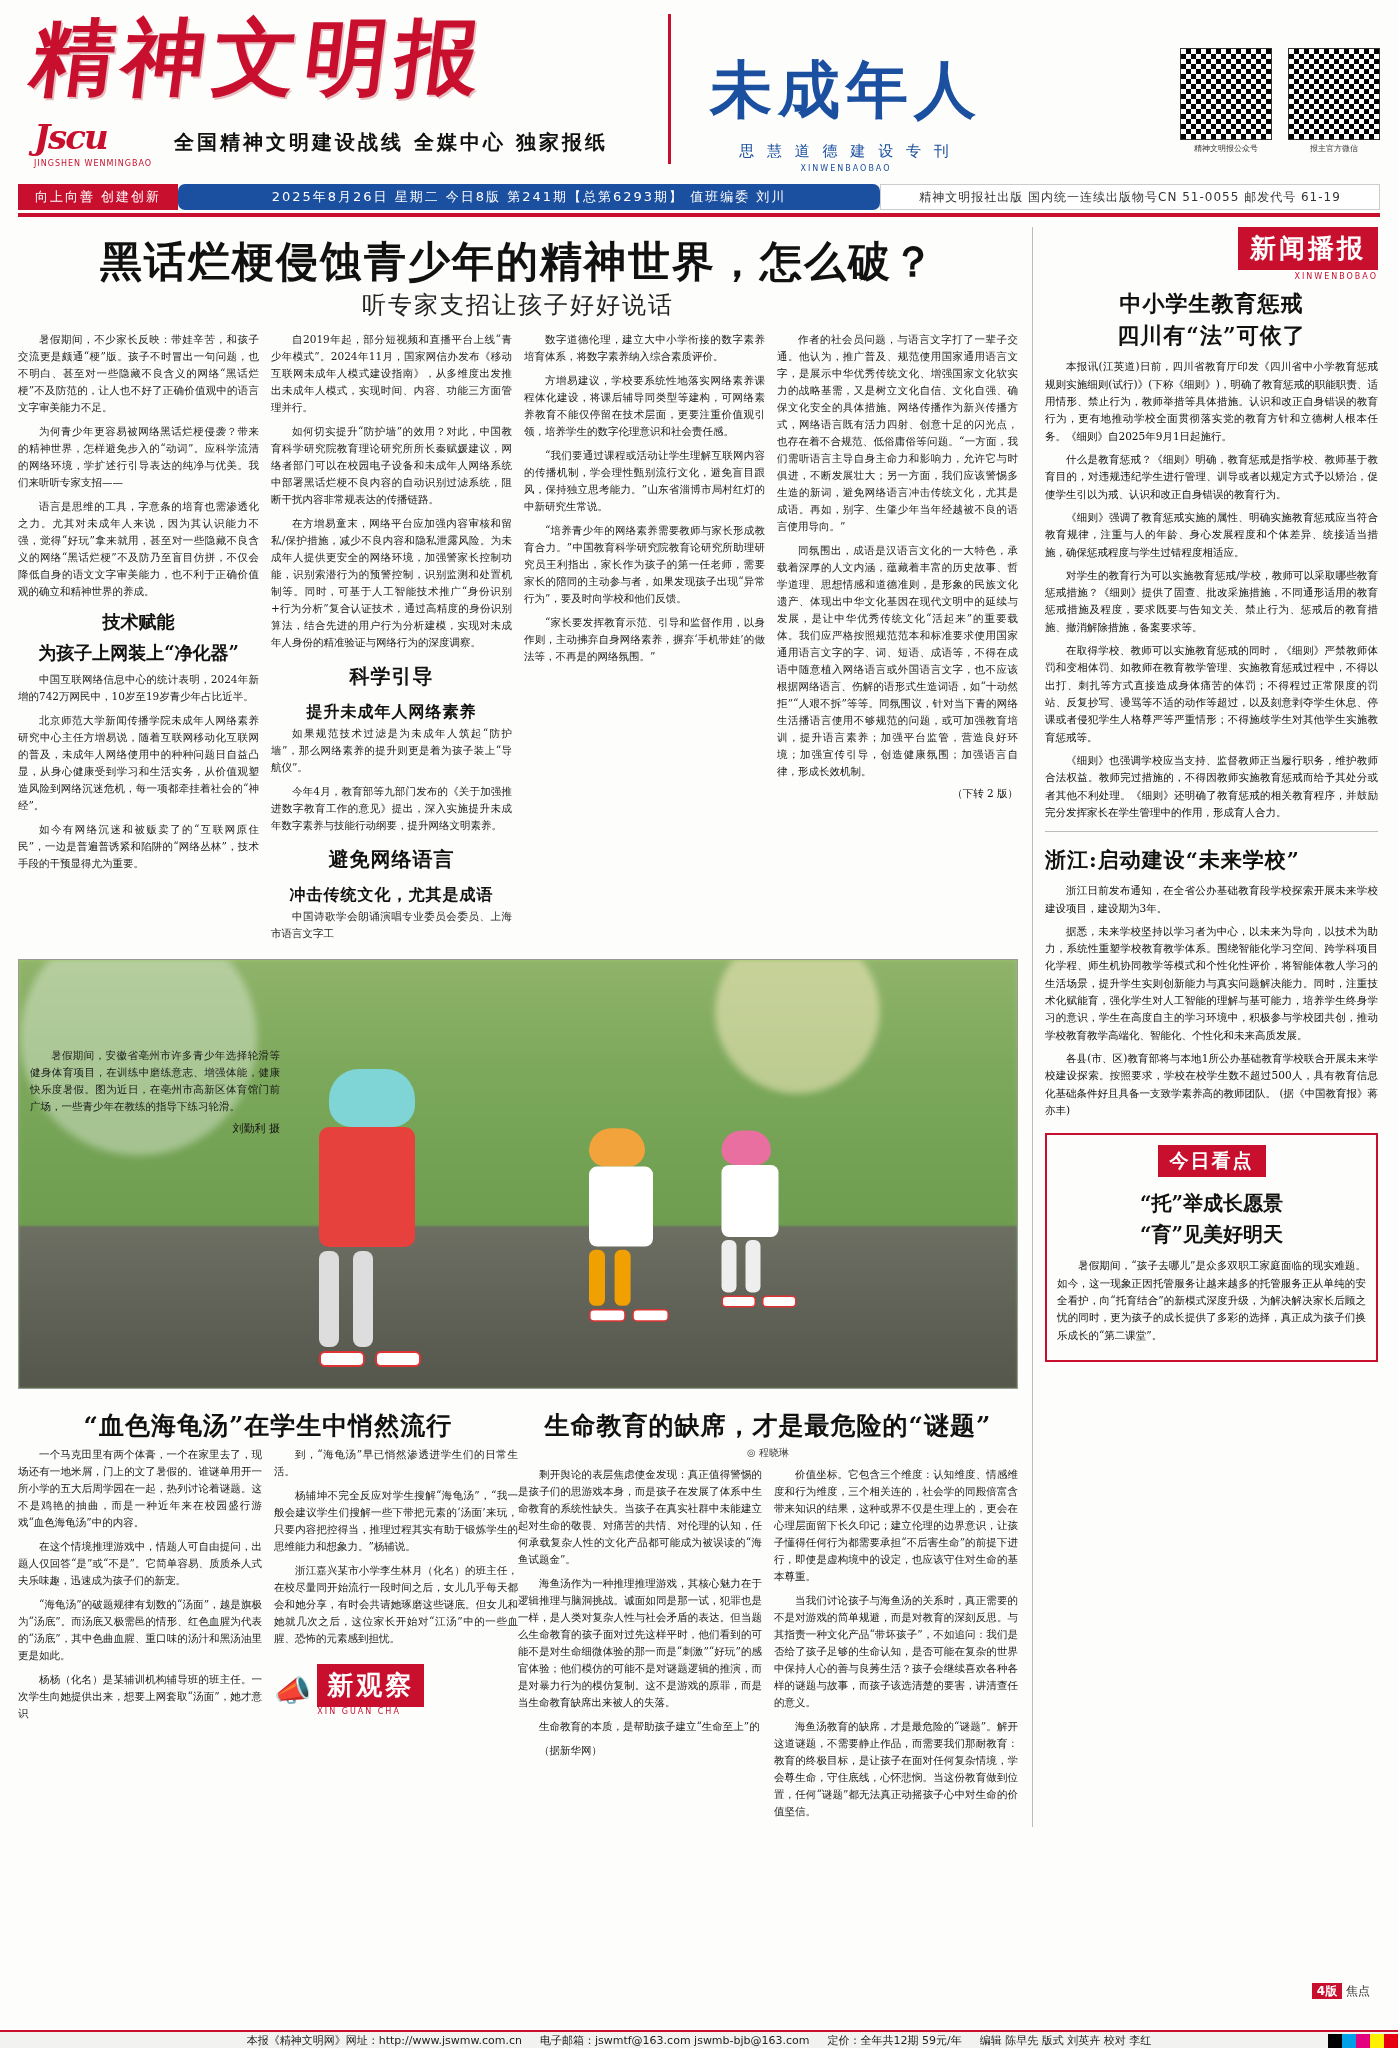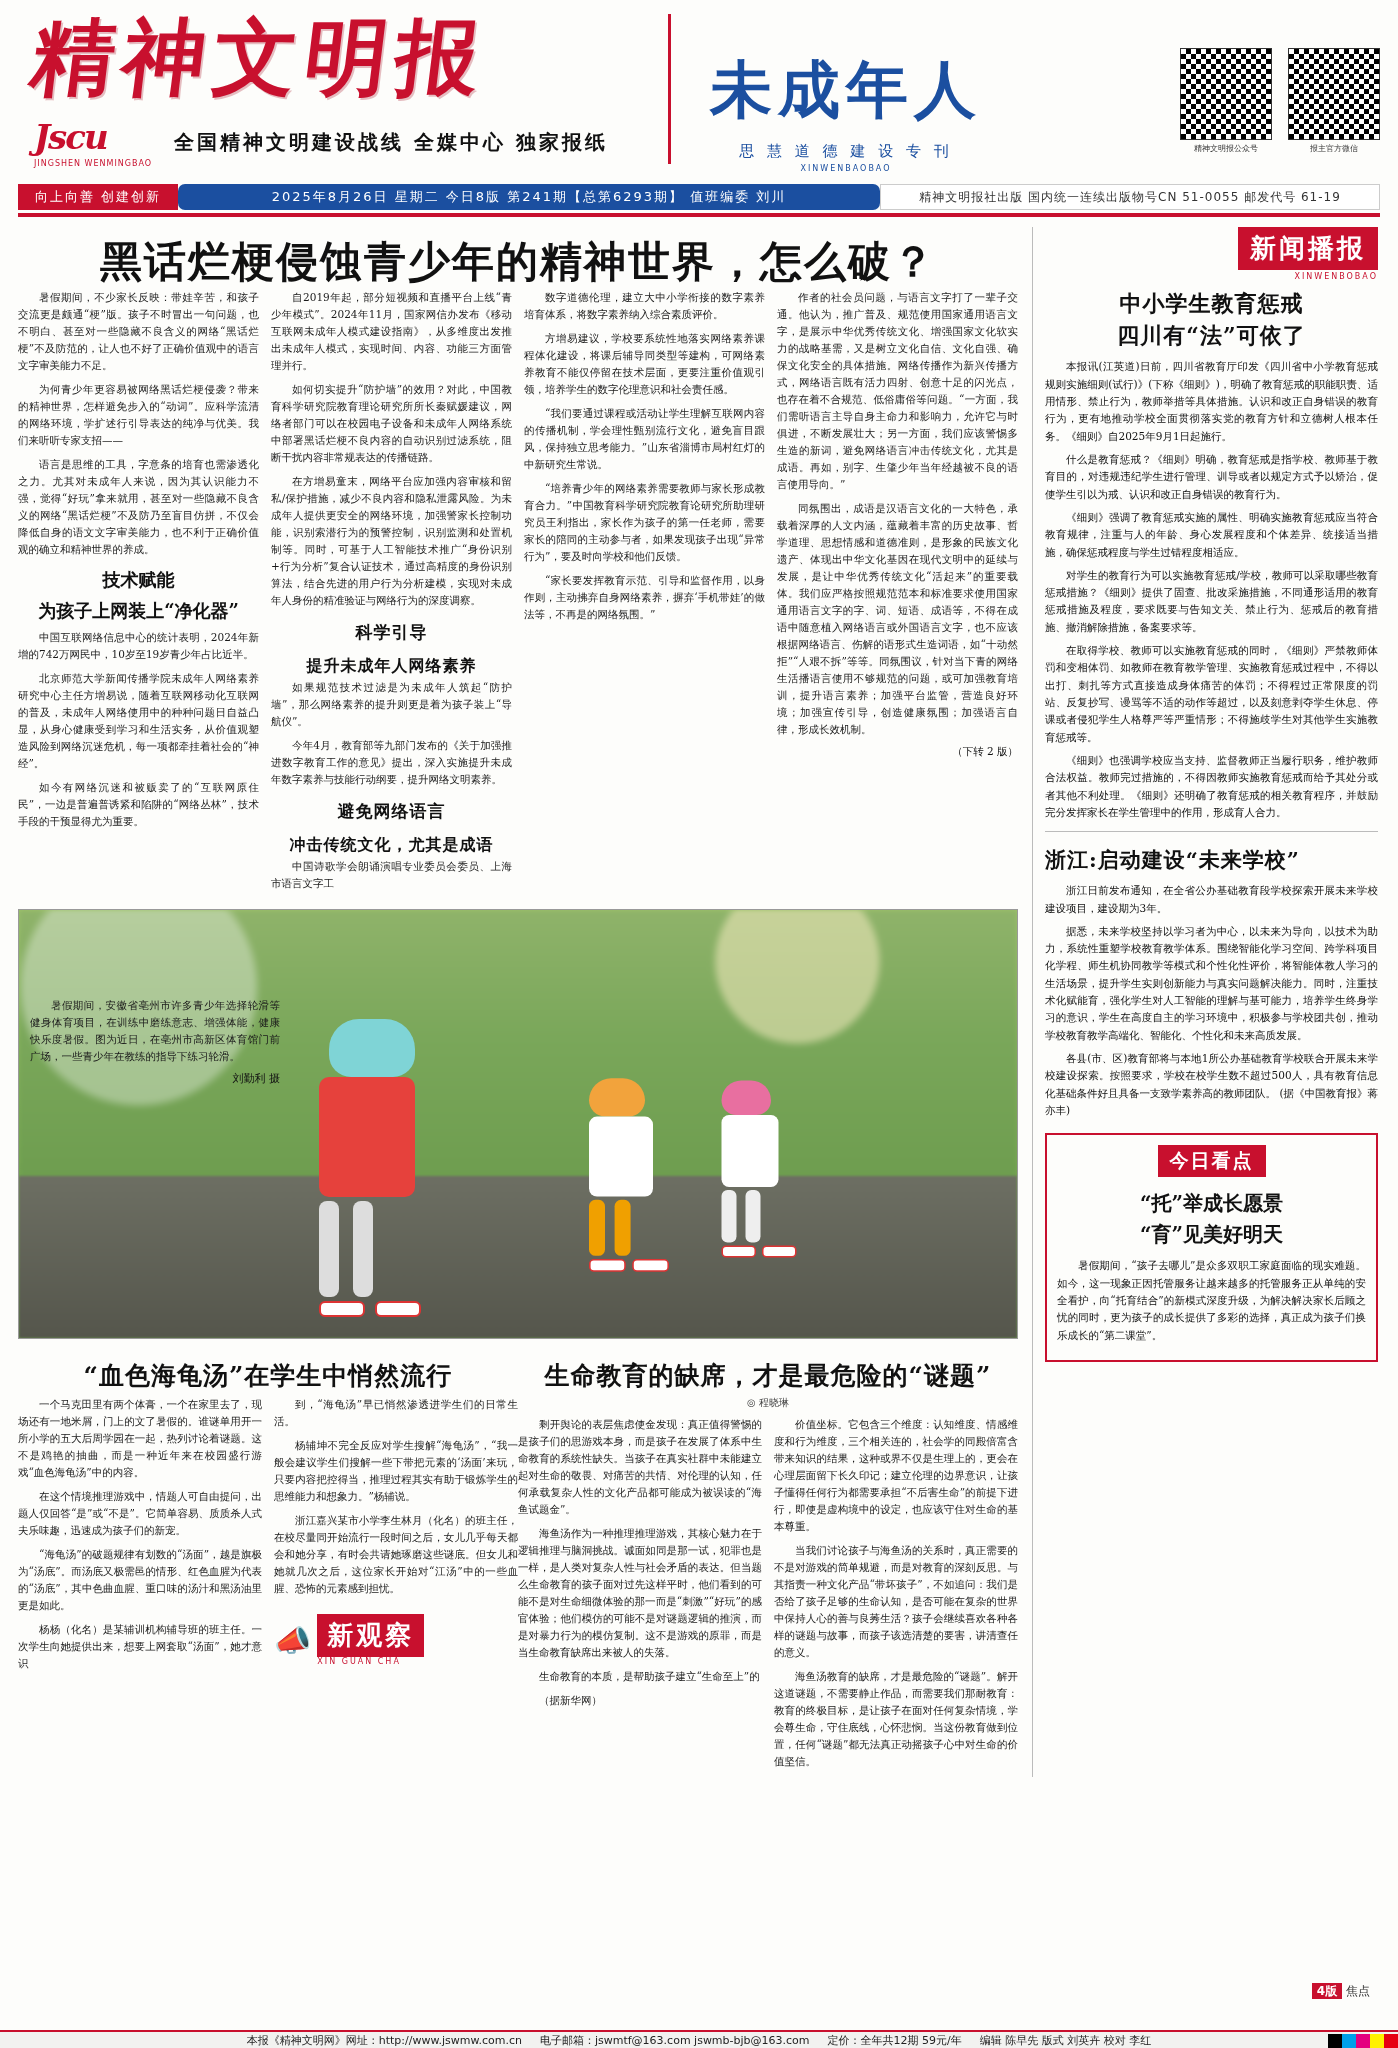--- a/index.html
+++ b/index.html
@@ -76,21 +76,21 @@
   
   .cols { display:flex; gap:12px; }
   .col { flex:1; }
   .bodytext {
     font-size:10.5px; line-height:1.62; text-align:justify; color:#1a1a1a;
     font-family:"DejaVu Serif","Liberation Serif",serif;
     text-indent:2em;
     margin:0 0 7px;
   }
   .sec-title {
-    font-family:"DejaVu Serif",serif; font-size:17px; font-weight:bold;
+    font-family:"DejaVu Serif",serif; font-size:20px; font-weight:bold;
     text-align:center; letter-spacing:1px; margin:12px 0 2px; color:#111;
   }
   .sec-title.sm { font-size:16px; }
 
   
   .feature-box { margin-top:10px; }
   .feature-kicker { font-size:18px; font-weight:bold; text-align:center;
     font-family:"DejaVu Serif",serif; line-height:1.35; margin-bottom:6px;}
 
   
@@ -210,20 +210,21 @@
     <div class="bar-mid">2025年8月26日 星期二   今日8版   第241期【总第6293期】  值班编委 刘川</div>
     <div class="bar-right">精神文明报社出版      国内统一连续出版物号CN 51-0055      邮发代号 61-19</div>
   </div>
   <div class="thin-red"></div>
 
   <div class="content">
 
     <div class="left-zone">
 
       <div class="headline">黑话烂梗侵蚀青少年的精神世界，怎么破？</div>
+      <div class="subhead">听专家支招让孩子好好说话</div>
 
       <div class="cols">
 
         <div class="col">
           <p class="bodytext">暑假期间，不少家长反映：带娃辛苦，和孩子交流更是颇通“梗”版。孩子不时冒出一句问题，也不明白、甚至对一些隐藏不良含义的网络“黑话烂梗”不及防范的，让人也不好了正确价值观中的语言文字审美能力不足。</p>
           <p class="bodytext">为何青少年更容易被网络黑话烂梗侵袭？带来的精神世界，怎样避免步入的“动词”。应科学流清的网络环境，学扩述行引导表达的纯净与优美。我们来听听专家支招——</p>
           <p class="bodytext">语言是思维的工具，字意条的培育也需渗透化之力。尤其对未成年人来说，因为其认识能力不强，觉得“好玩”拿来就用，甚至对一些隐藏不良含义的网络“黑话烂梗”不及防乃至盲目仿拼，不仅会降低自身的语文文字审美能力，也不利于正确价值观的确立和精神世界的养成。</p>
 
           <div class="feature-box">
             <div class="feature-kicker">技术赋能</div>

